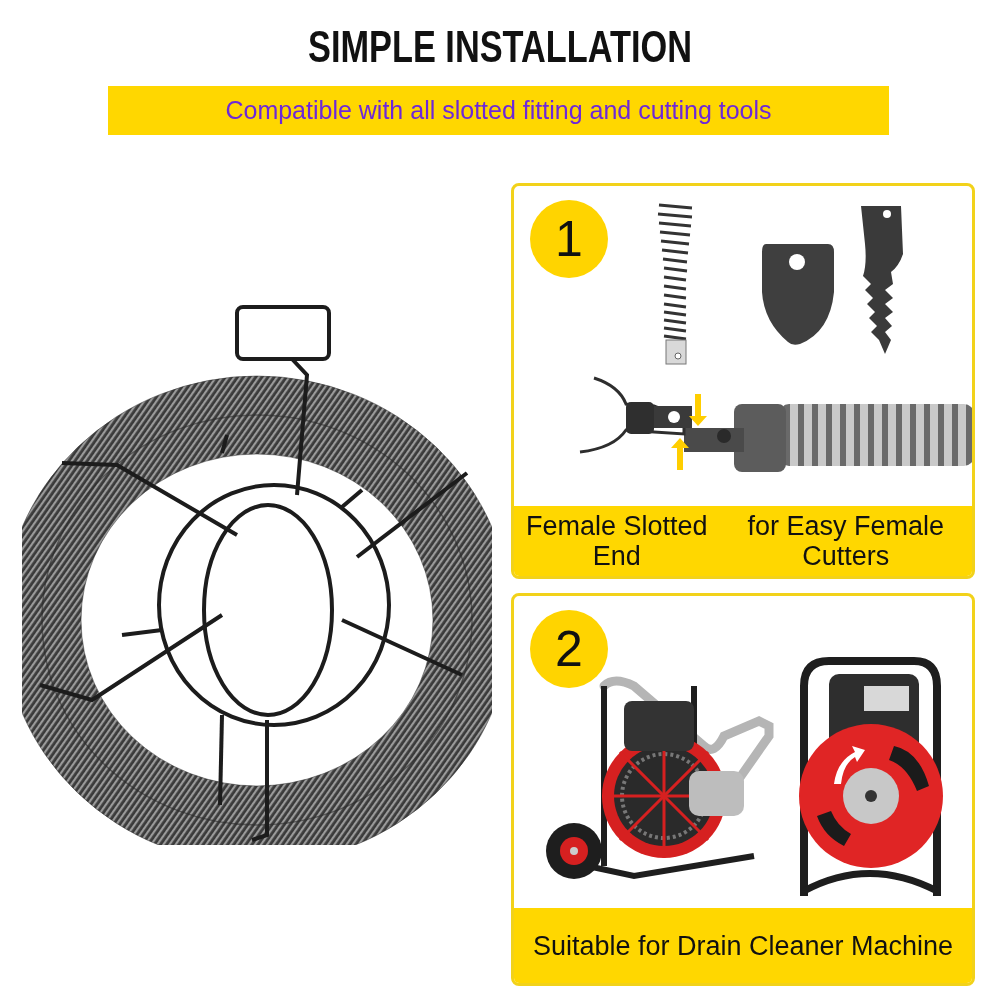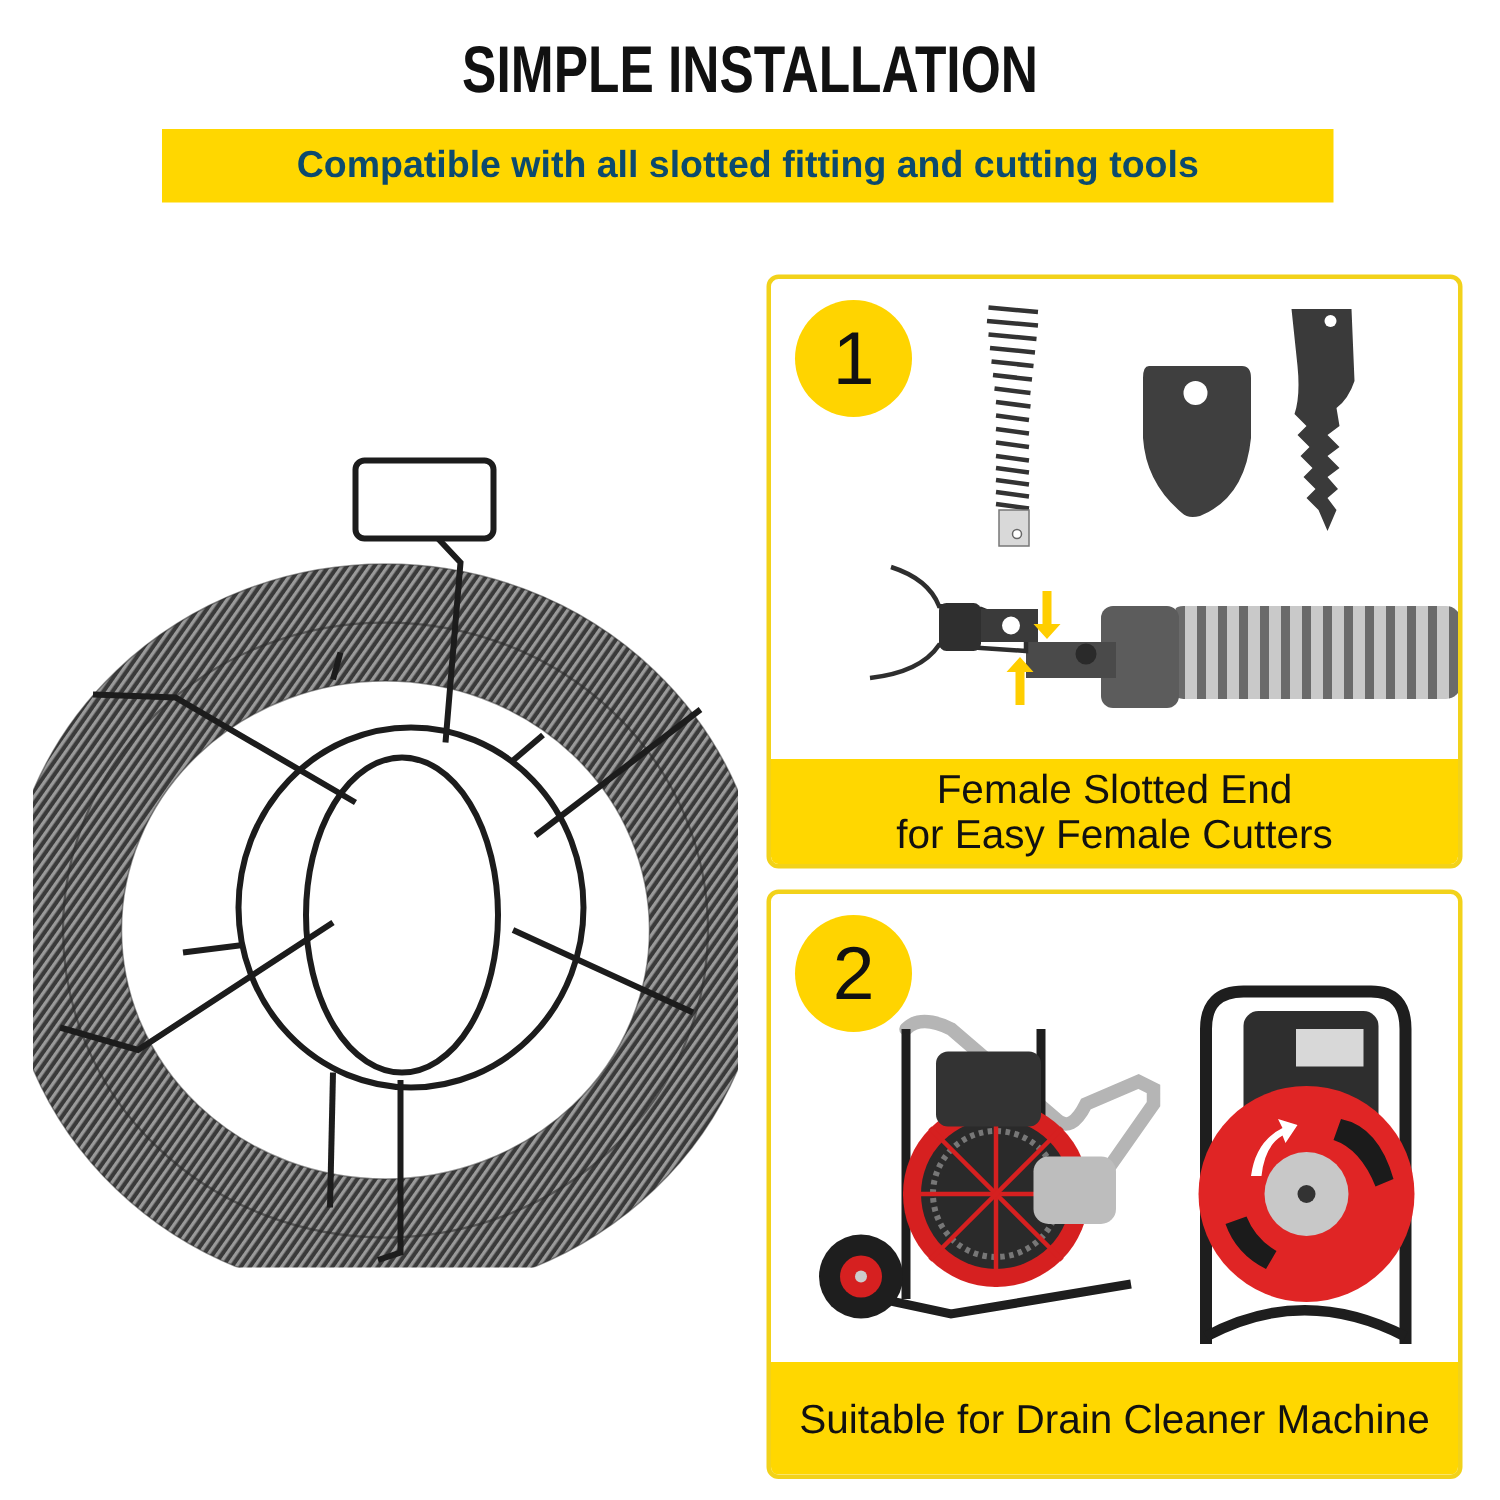--- a/index.html
+++ b/index.html
@@ -8,38 +8,38 @@
 
   .headline {
     position: absolute; left: 0; top: 22px; width: 1000px; text-align: center;
     font-family: "Liberation Sans", sans-serif; font-weight: 700; font-size: 44px;
     letter-spacing: 0px; transform: scaleX(0.78); transform-origin: center; color: #111;
   }
   .subbar {
     position: absolute; left: 108px; top: 86px; width: 781px; height: 49px;
     background: #ffd700; display: flex; align-items: center; justify-content: center;
   }
-  .subbar span { font-weight: 700; font-size: 25px; color: #0c4a6e; }
+  .subbar span { font-weight: 400; font-size: 25px; color: #6d28d9; }
 
   .coil { position: absolute; left: 22px; top: 295px; width: 470px; height: 550px; }
 
   .panel {
     position: absolute; left: 511px; width: 464px; border: 3px solid #f2d21a;
     border-radius: 8px; background: #fff; overflow: hidden;
   }
   .panel1 { top: 183px; height: 396px; }
   .panel2 { top: 593px; height: 393px; }
   .badge {
     position: absolute; left: 16px; top: 14px; width: 78px; height: 78px; border-radius: 50%;
     background: #ffd400; display: flex; align-items: center; justify-content: center;
     font-size: 50px; color: #111; font-weight: 400;
   }
   .caption {
     position: absolute; left: 0; right: 0; bottom: 0; background: #ffd700;
-    display: flex; flex-direction: column; align-items: center; justify-content: center;
+    display: flex; align-items: center; justify-content: center;
     text-align: center; color: #111; font-size: 27px; line-height: 30px;
   }
   .panel1 .caption { height: 70px; }
   .panel2 .caption { height: 75px; font-size: 27px; margin-top: 24px; }
   .art { position: absolute; }
 </style>
 </head>
 <body>
 
 <div class="headline">SIMPLE INSTALLATION</div>

